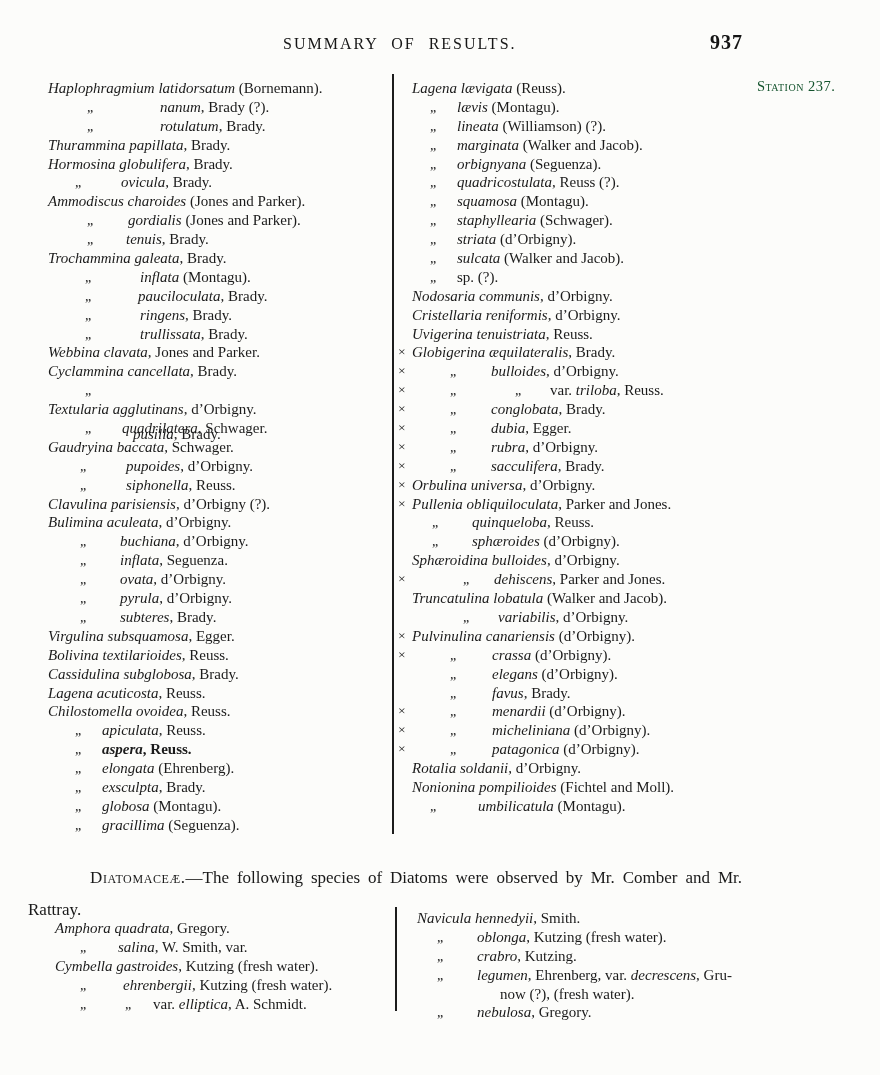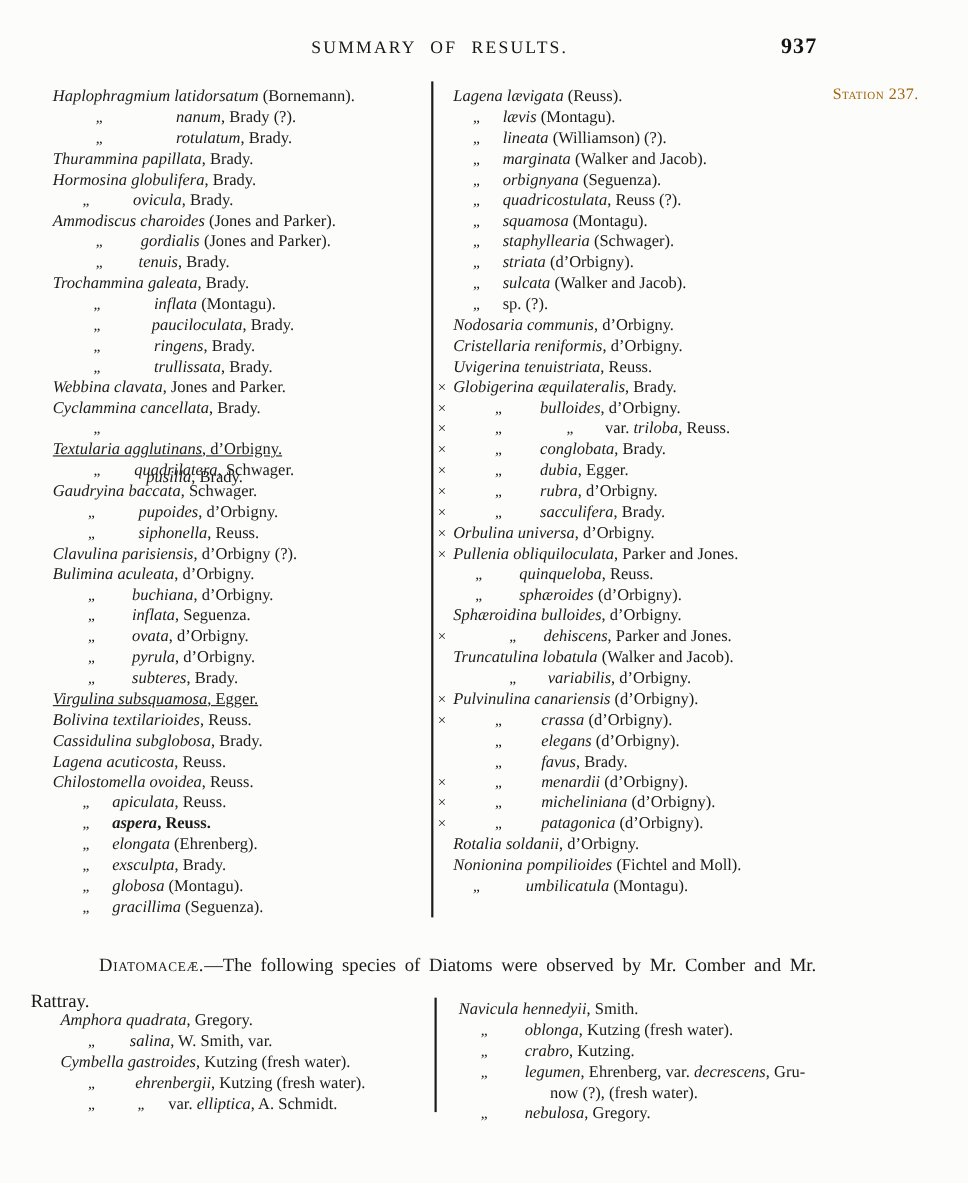--- a/index.html
+++ b/index.html
@@ -18,21 +18,21 @@
     color:#161616;
   }
   .page-number {
     position:absolute; left:710px; top:31px;
     font-size:20px; font-weight:bold; letter-spacing:1px;
     color:#141414;
   }
   .station-note {
     position:absolute; left:757px; top:78px;
     font-size:14.5px; font-variant:small-caps; letter-spacing:0.5px;
-    color:#a16207;
+    color:#14532d;
   }
 
   .vrule { position:absolute; width:1.7px; background:#1c1c1c; }
   .vrule-top { left:392px; top:74px; height:760px; }
   .vrule-bottom { left:395px; top:907px; height:104px; }
 
   .species-col { position:absolute; font-size:15px; }
   .col-forams-left  { left:48px;  top:79px; width:344px; }
   .col-forams-right { left:398px; top:79px; width:440px; }
   .col-diatoms-left  { left:55px;  top:919px; width:345px; }
@@ -129,21 +129,21 @@
         <span class="txt" style="left: 0px;"><span class="it">Webbina clavata</span><span>, Jones and Parker.</span></span>
       </div>
       <div class="sp-row">
         <span class="txt" style="left: 0px;"><span class="it">Cyclammina cancellata</span><span>, Brady.</span></span>
       </div>
       <div class="sp-row">
         <span class="ditto" style="left: 37px;">„</span>
         <span class="txt" style="left: 85px; margin-top: 44px;"><span class="it">pusilla</span><span>, Brady.</span></span>
       </div>
       <div class="sp-row">
-        <span class="txt" style="left: 0px; text-decoration: underline;"><span class="it">Textularia agglutinans</span><span>, d’Orbigny.</span></span>
+        <span class="txt" style="left: 0px;"><span class="it">Textularia agglutinans</span><span>, d’Orbigny.</span></span>
       </div>
       <div class="sp-row">
         <span class="ditto" style="left: 37px;">„</span>
         <span class="txt" style="left: 74px;"><span class="it">quadrilatera</span><span>, Schwager.</span></span>
       </div>
       <div class="sp-row">
         <span class="txt" style="left: 0px;"><span class="it">Gaudryina baccata</span><span>, Schwager.</span></span>
       </div>
       <div class="sp-row">
         <span class="ditto" style="left: 32px;">„</span>
@@ -173,21 +173,21 @@
       </div>
       <div class="sp-row">
         <span class="ditto" style="left: 32px;">„</span>
         <span class="txt" style="left: 72px;"><span class="it">pyrula</span><span>, d’Orbigny.</span></span>
       </div>
       <div class="sp-row">
         <span class="ditto" style="left: 32px;">„</span>
         <span class="txt" style="left: 72px;"><span class="it">subteres</span><span>, Brady.</span></span>
       </div>
       <div class="sp-row">
-        <span class="txt" style="left: 0px; text-decoration: underline;"><span class="it">Virgulina subsquamosa</span><span>, Egger.</span></span>
+        <span class="txt" style="left: 0px;"><span class="it">Virgulina subsquamosa</span><span>, Egger.</span></span>
       </div>
       <div class="sp-row">
         <span class="txt" style="left: 0px;"><span class="it">Bolivina textilarioides</span><span>, Reuss.</span></span>
       </div>
       <div class="sp-row">
         <span class="txt" style="left: 0px;"><span class="it">Cassidulina subglobosa</span><span>, Brady.</span></span>
       </div>
       <div class="sp-row">
         <span class="txt" style="left: 0px;"><span class="it">Lagena acuticosta</span><span>, Reuss.</span></span>
       </div>

